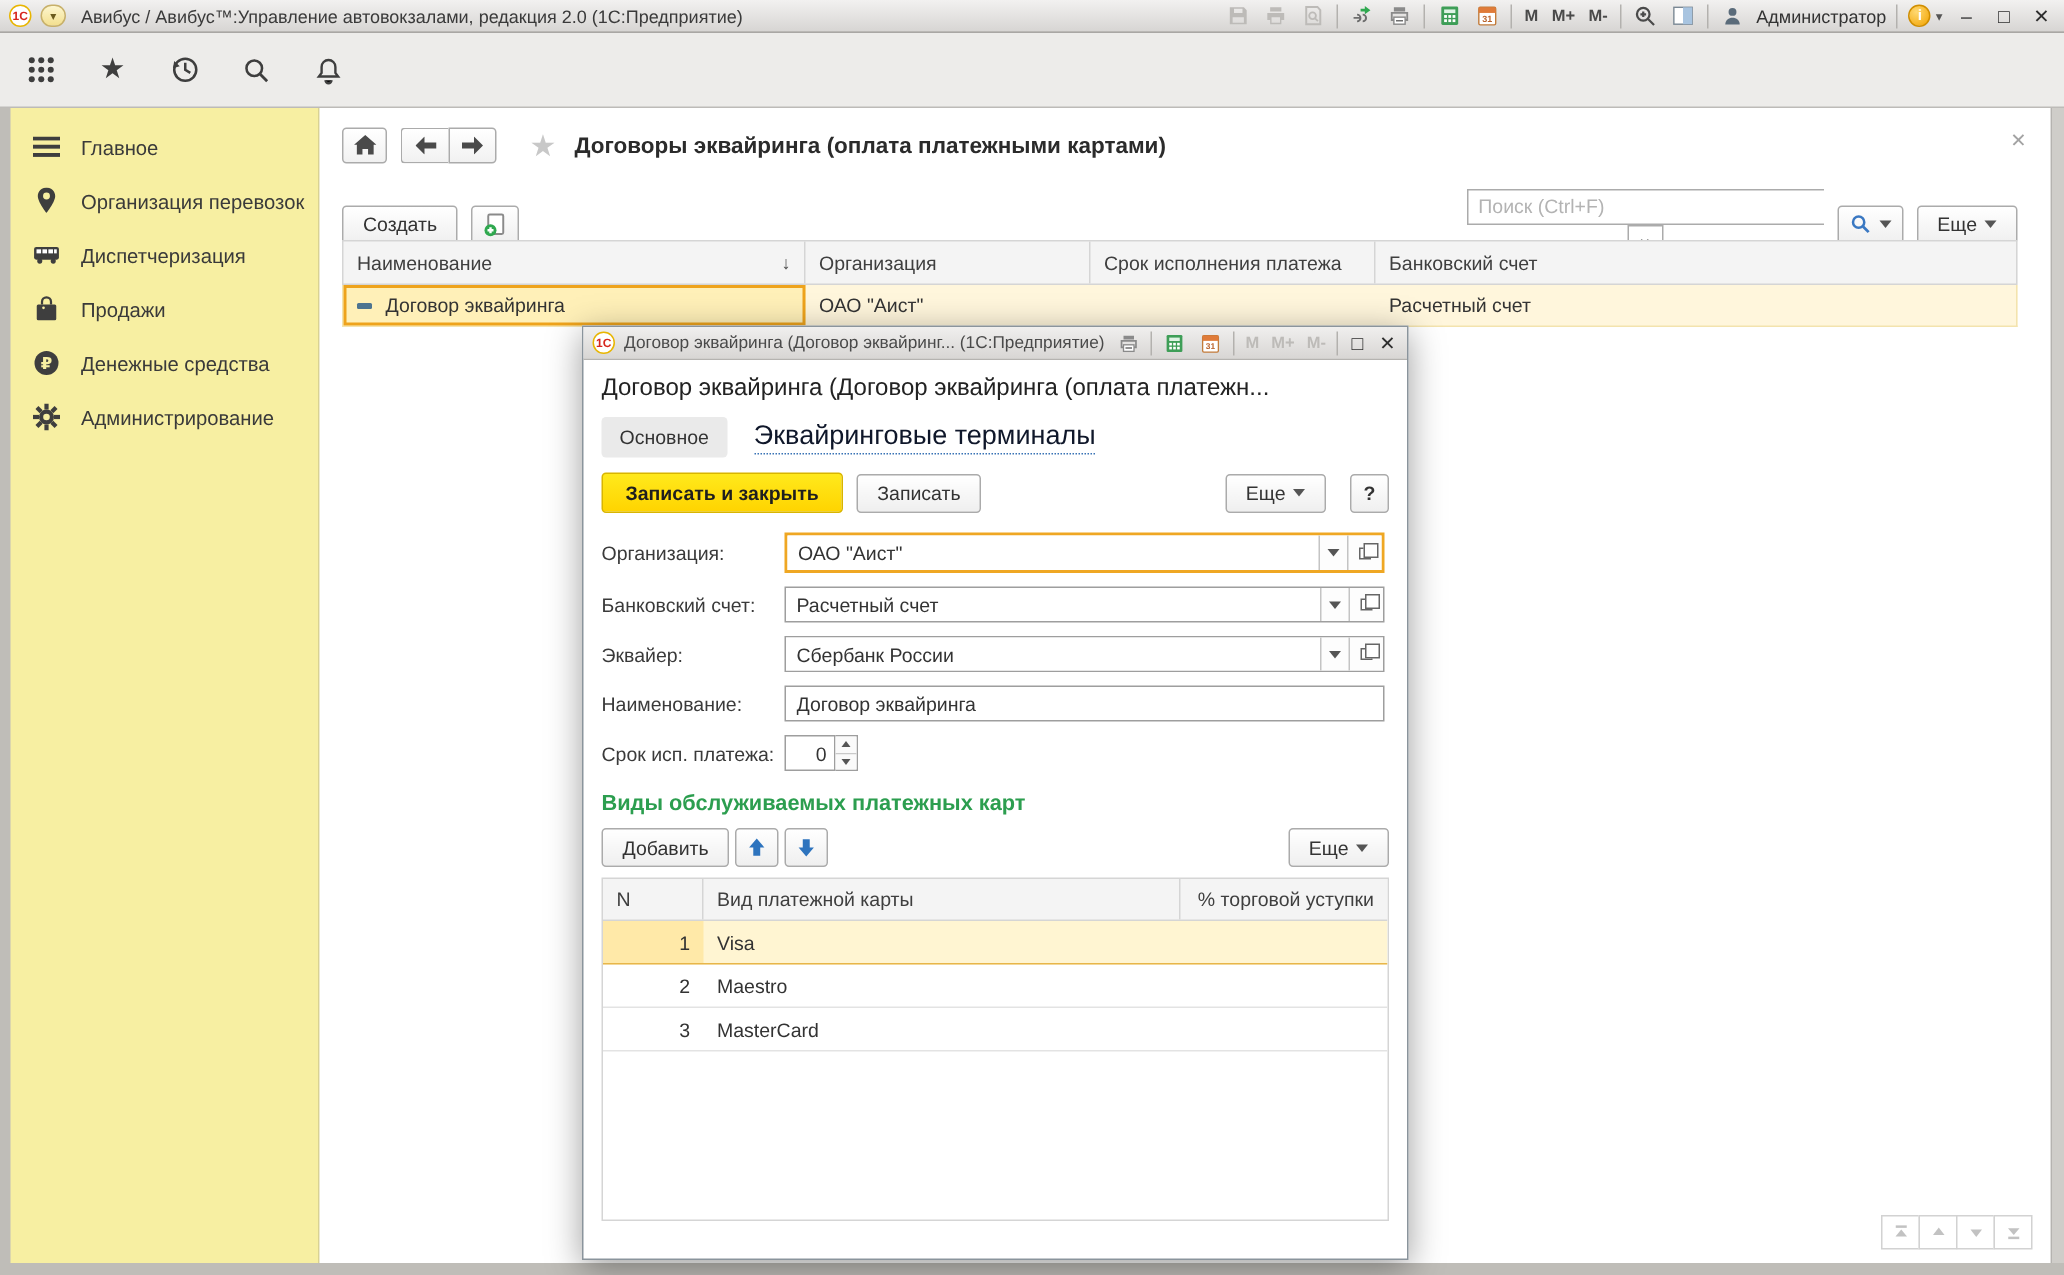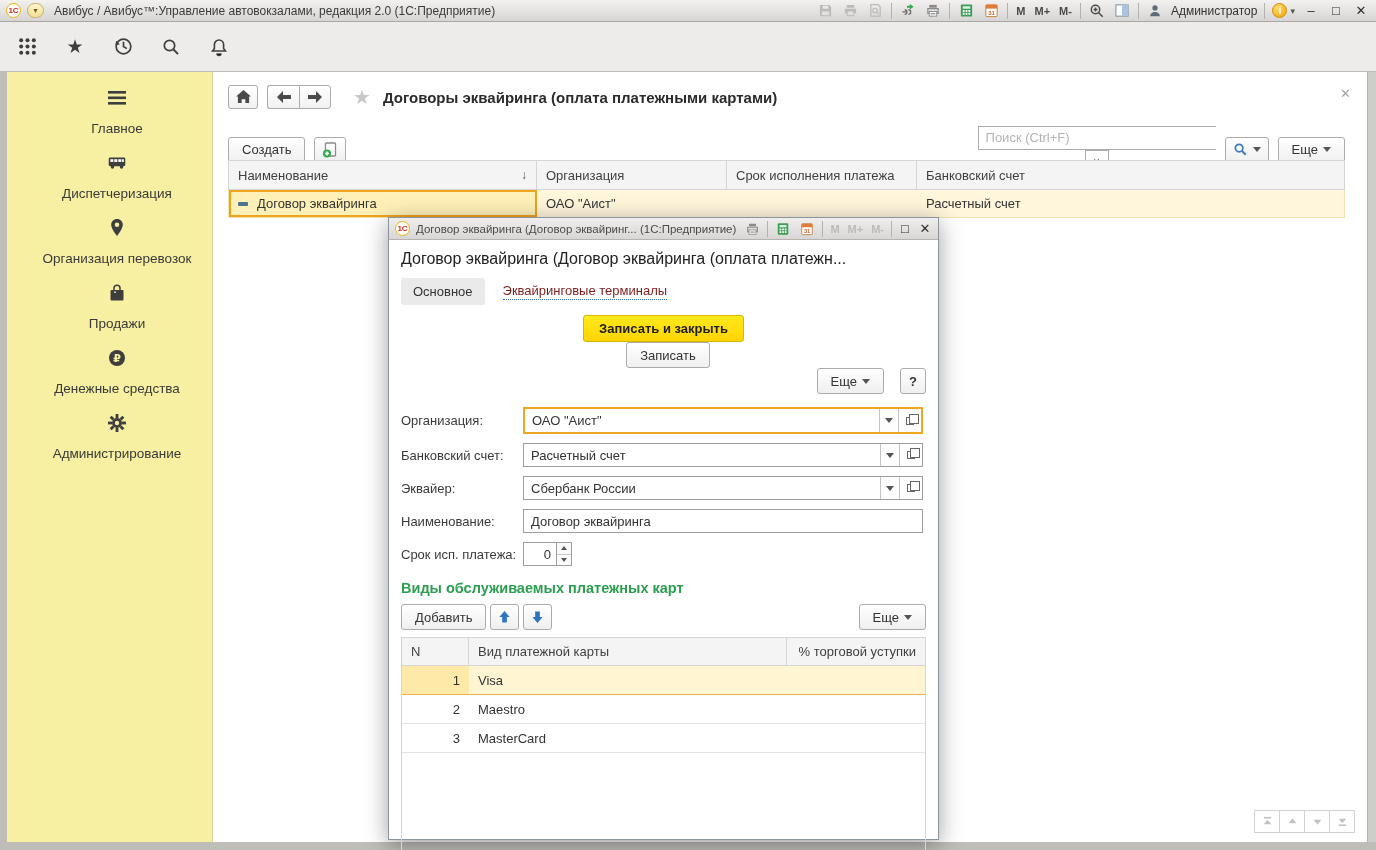--- a/index.html
+++ b/index.html
@@ -57,21 +57,21 @@
 
   
   .frame-left  { position:absolute; top:72px; bottom:0; left:0; width:7px; background:#BFBDB8; }
   .frame-right { position:absolute; top:72px; bottom:0; right:0; width:9px; background:#CFCDC9; border-left:1px solid #B5B3B0; }
   .frame-bottom{ position:absolute; bottom:0; left:0; right:0; height:8px; background:#BFBDB8; }
 
   .sidebar {
     position:absolute; top:72px; bottom:8px; left:7px; width:206px;
     background:#F7EFA2; border-right:1px solid #D9D293; padding-top:8px;
   }
-  .side-item { display:flex; align-items:center; gap:14px; padding:9px 0 9px 15px; cursor:default;flex-direction:column; }
+  .side-item { display:flex; align-items:center; gap:14px; padding:9px 0 9px 15px; cursor:default; }
   .side-item .ico { width:18px; height:18px; display:flex; align-items:center; justify-content:center; }
   .side-item .lbl { font-size:13.5px; color:#3A3A3A; }
 
   .main {
     position:absolute; top:72px; bottom:8px; left:213px; right:9px;
     background:#FFF;
   }
 
   
   .page-head { position:absolute; top:12px; left:15px; right:16px; height:26px; display:flex; align-items:center; }
@@ -142,22 +142,22 @@
   .dlg-titlebar {
     height:22px; background:linear-gradient(#F0EFEE,#D8D6D4); border-bottom:1px solid #B5B3B0;
     display:flex; align-items:center; gap:6px; padding:0 6px;
   }
   .dlg-title { font-size:11.5px; color:#4A4A4A; white-space:nowrap; overflow:hidden; }
   .dlg-tb-right { margin-left:auto; display:flex; align-items:center; gap:6px; }
   .dlg-body { padding:8px 12px 0 12px; height:600px; position:relative; }
   .dlg-heading { font-size:16px; color:#222; margin:2px 0 10px 0; white-space:nowrap; overflow:hidden; }
   .dlg-tabs { display:flex; align-items:center; gap:18px; margin-bottom:10px; }
   .tab-active { background:#EAEAEA; border-radius:3px; padding:6px 12px; font-size:13px; color:#333; }
-  .tab-link { color:#7f1d1d; font-size:13px; border-bottom:1px dotted #3973B5; padding-bottom:1px; }
-  .dlg-cmdbar { display:flex; align-items:center; margin-bottom:13px;flex-direction:column; }
+  .tab-link { color:#0f172a; font-size:18px; border-bottom:1px dotted #3973B5; padding-bottom:1px; }
+  .dlg-cmdbar { display:flex; align-items:center; margin-bottom:13px; }
   .btn-primary {
     height:27px; background:linear-gradient(#FFE91C,#FFD400);
     border:1px solid #D9B500; border-radius:3px; font-weight:bold; color:#1E1E1E;
     padding:0 15px; display:inline-flex; align-items:center; font-size:13px;
   }
   .dlg-cmdbar .btn { margin-left:9px; }
   .cmd-right { margin-left:auto; display:flex; gap:7px; }
   .help-btn { width:26px; padding:0; font-weight:bold; }
 
   .form-row { display:flex; align-items:center; margin-bottom:9px; }
@@ -342,41 +342,41 @@
             <rect x="0" y="0" width="18" height="2.6"></rect>
             <rect x="0" y="5.5" width="18" height="2.6"></rect>
             <rect x="0" y="11" width="18" height="2.6"></rect>
           </g>
         </svg>
     </span>
     <span class="lbl">Главное</span>
   </div>
   <div class="side-item">
     <span class="ico">
+      <svg width="14" height="18" viewBox="0 0 14 18">
+          <path fill="#3E3E3E" d="M7 0C3.7 0 1.2 2.5 1.2 5.7 1.2 9.8 7 17 7 17s5.8-7.2 5.8-11.3C12.8 2.5 10.3 0 7 0zm0 8a2.3 2.3 0 1 1 0-4.6A2.3 2.3 0 0 1 7 8z"></path>
+        </svg>
+    </span>
+    <span class="lbl">Организация перевозок</span>
+  </div>
+  <div class="side-item">
+    <span class="ico">
       <svg width="20" height="16" viewBox="0 0 20 16">
           <rect x="0.8" y="2" width="18.4" height="9.5" rx="1.6" fill="#3E3E3E"></rect>
           <g fill="#FFF">
             <rect x="2.6" y="3.8" width="3.4" height="3"></rect>
             <rect x="7" y="3.8" width="3.4" height="3"></rect>
             <rect x="11.4" y="3.8" width="3.4" height="3"></rect>
             <rect x="15.6" y="3.8" width="2" height="3"></rect>
           </g>
           <circle cx="5" cy="12.5" r="1.9" fill="#3E3E3E"></circle>
           <circle cx="15" cy="12.5" r="1.9" fill="#3E3E3E"></circle>
         </svg>
     </span>
     <span class="lbl">Диспетчеризация</span>
-  </div>
-  <div class="side-item">
-    <span class="ico">
-      <svg width="14" height="18" viewBox="0 0 14 18">
-          <path fill="#3E3E3E" d="M7 0C3.7 0 1.2 2.5 1.2 5.7 1.2 9.8 7 17 7 17s5.8-7.2 5.8-11.3C12.8 2.5 10.3 0 7 0zm0 8a2.3 2.3 0 1 1 0-4.6A2.3 2.3 0 0 1 7 8z"></path>
-        </svg>
-    </span>
-    <span class="lbl">Организация перевозок</span>
   </div>
   <div class="side-item">
     <span class="ico">
       <svg width="16" height="18" viewBox="0 0 16 18">
           <path fill="none" stroke="#3E3E3E" stroke-width="1.5" d="M5 6V4.2a3 3 0 0 1 6 0V6"></path>
           <rect x="1.5" y="6" width="13" height="10.5" rx="1" fill="#3E3E3E"></rect>
           <circle cx="6" cy="8.2" r="0.9" fill="#F7EFA2"></circle>
         </svg>
     </span>
     <span class="lbl">Продажи</span>

